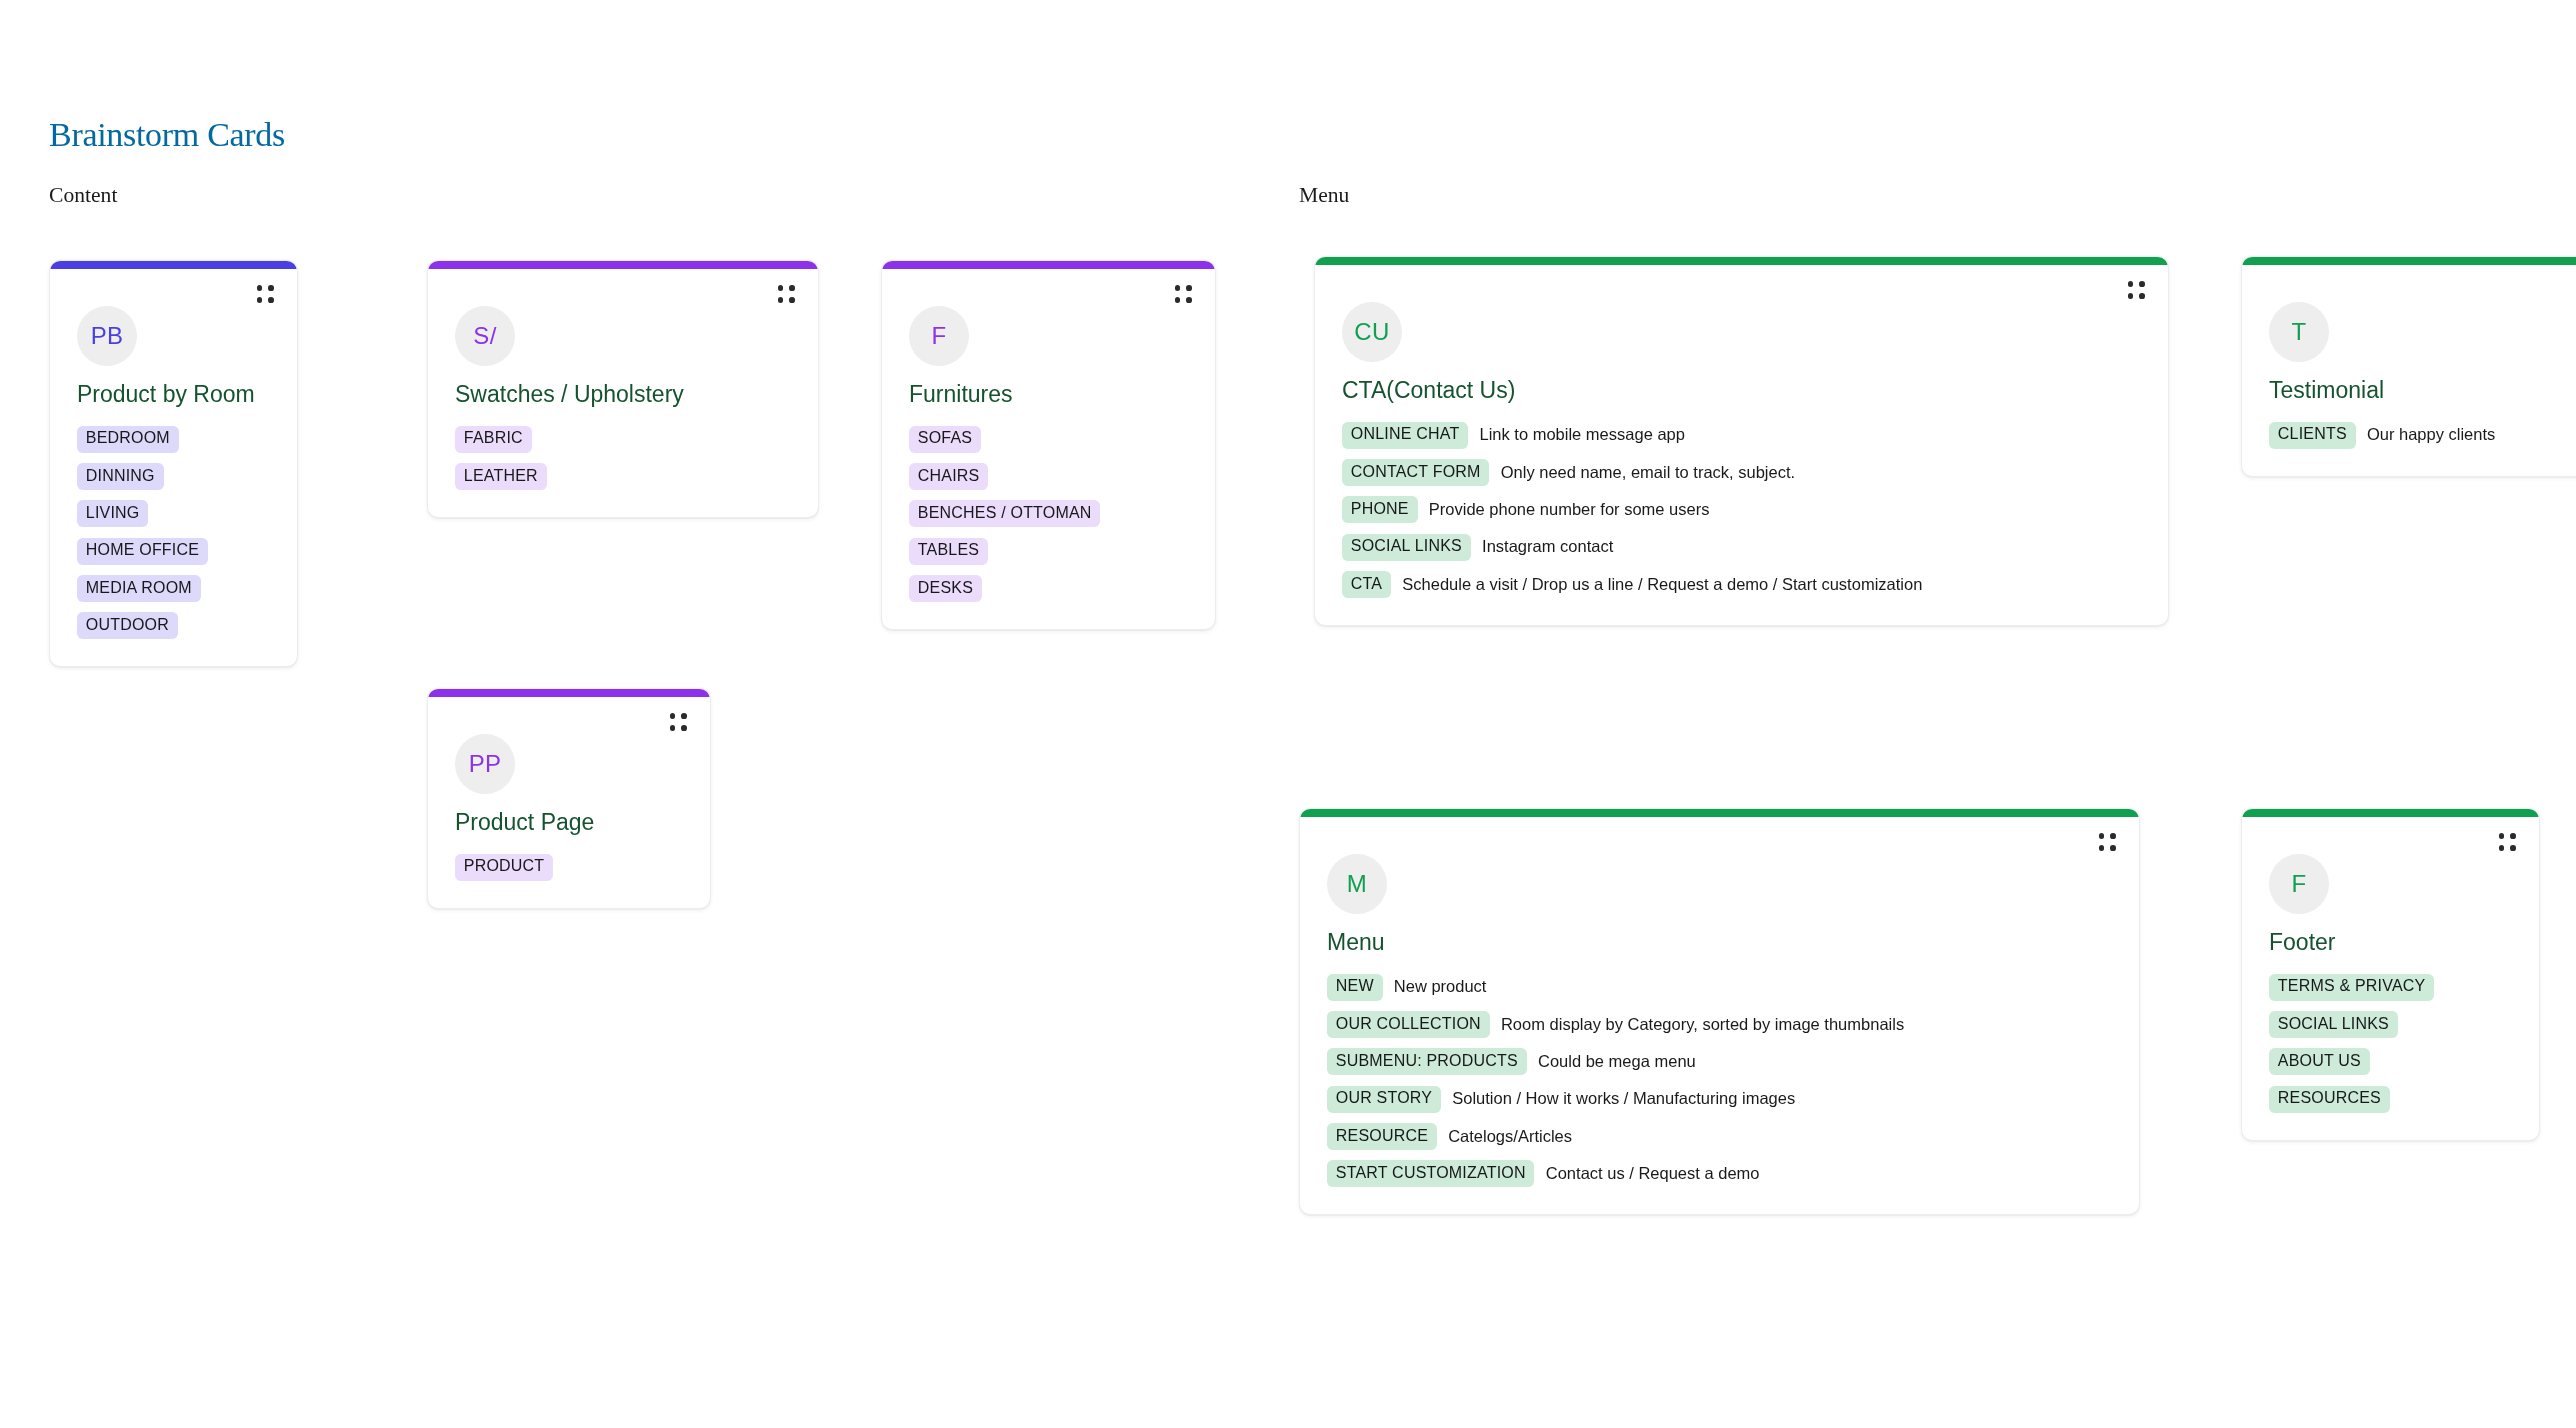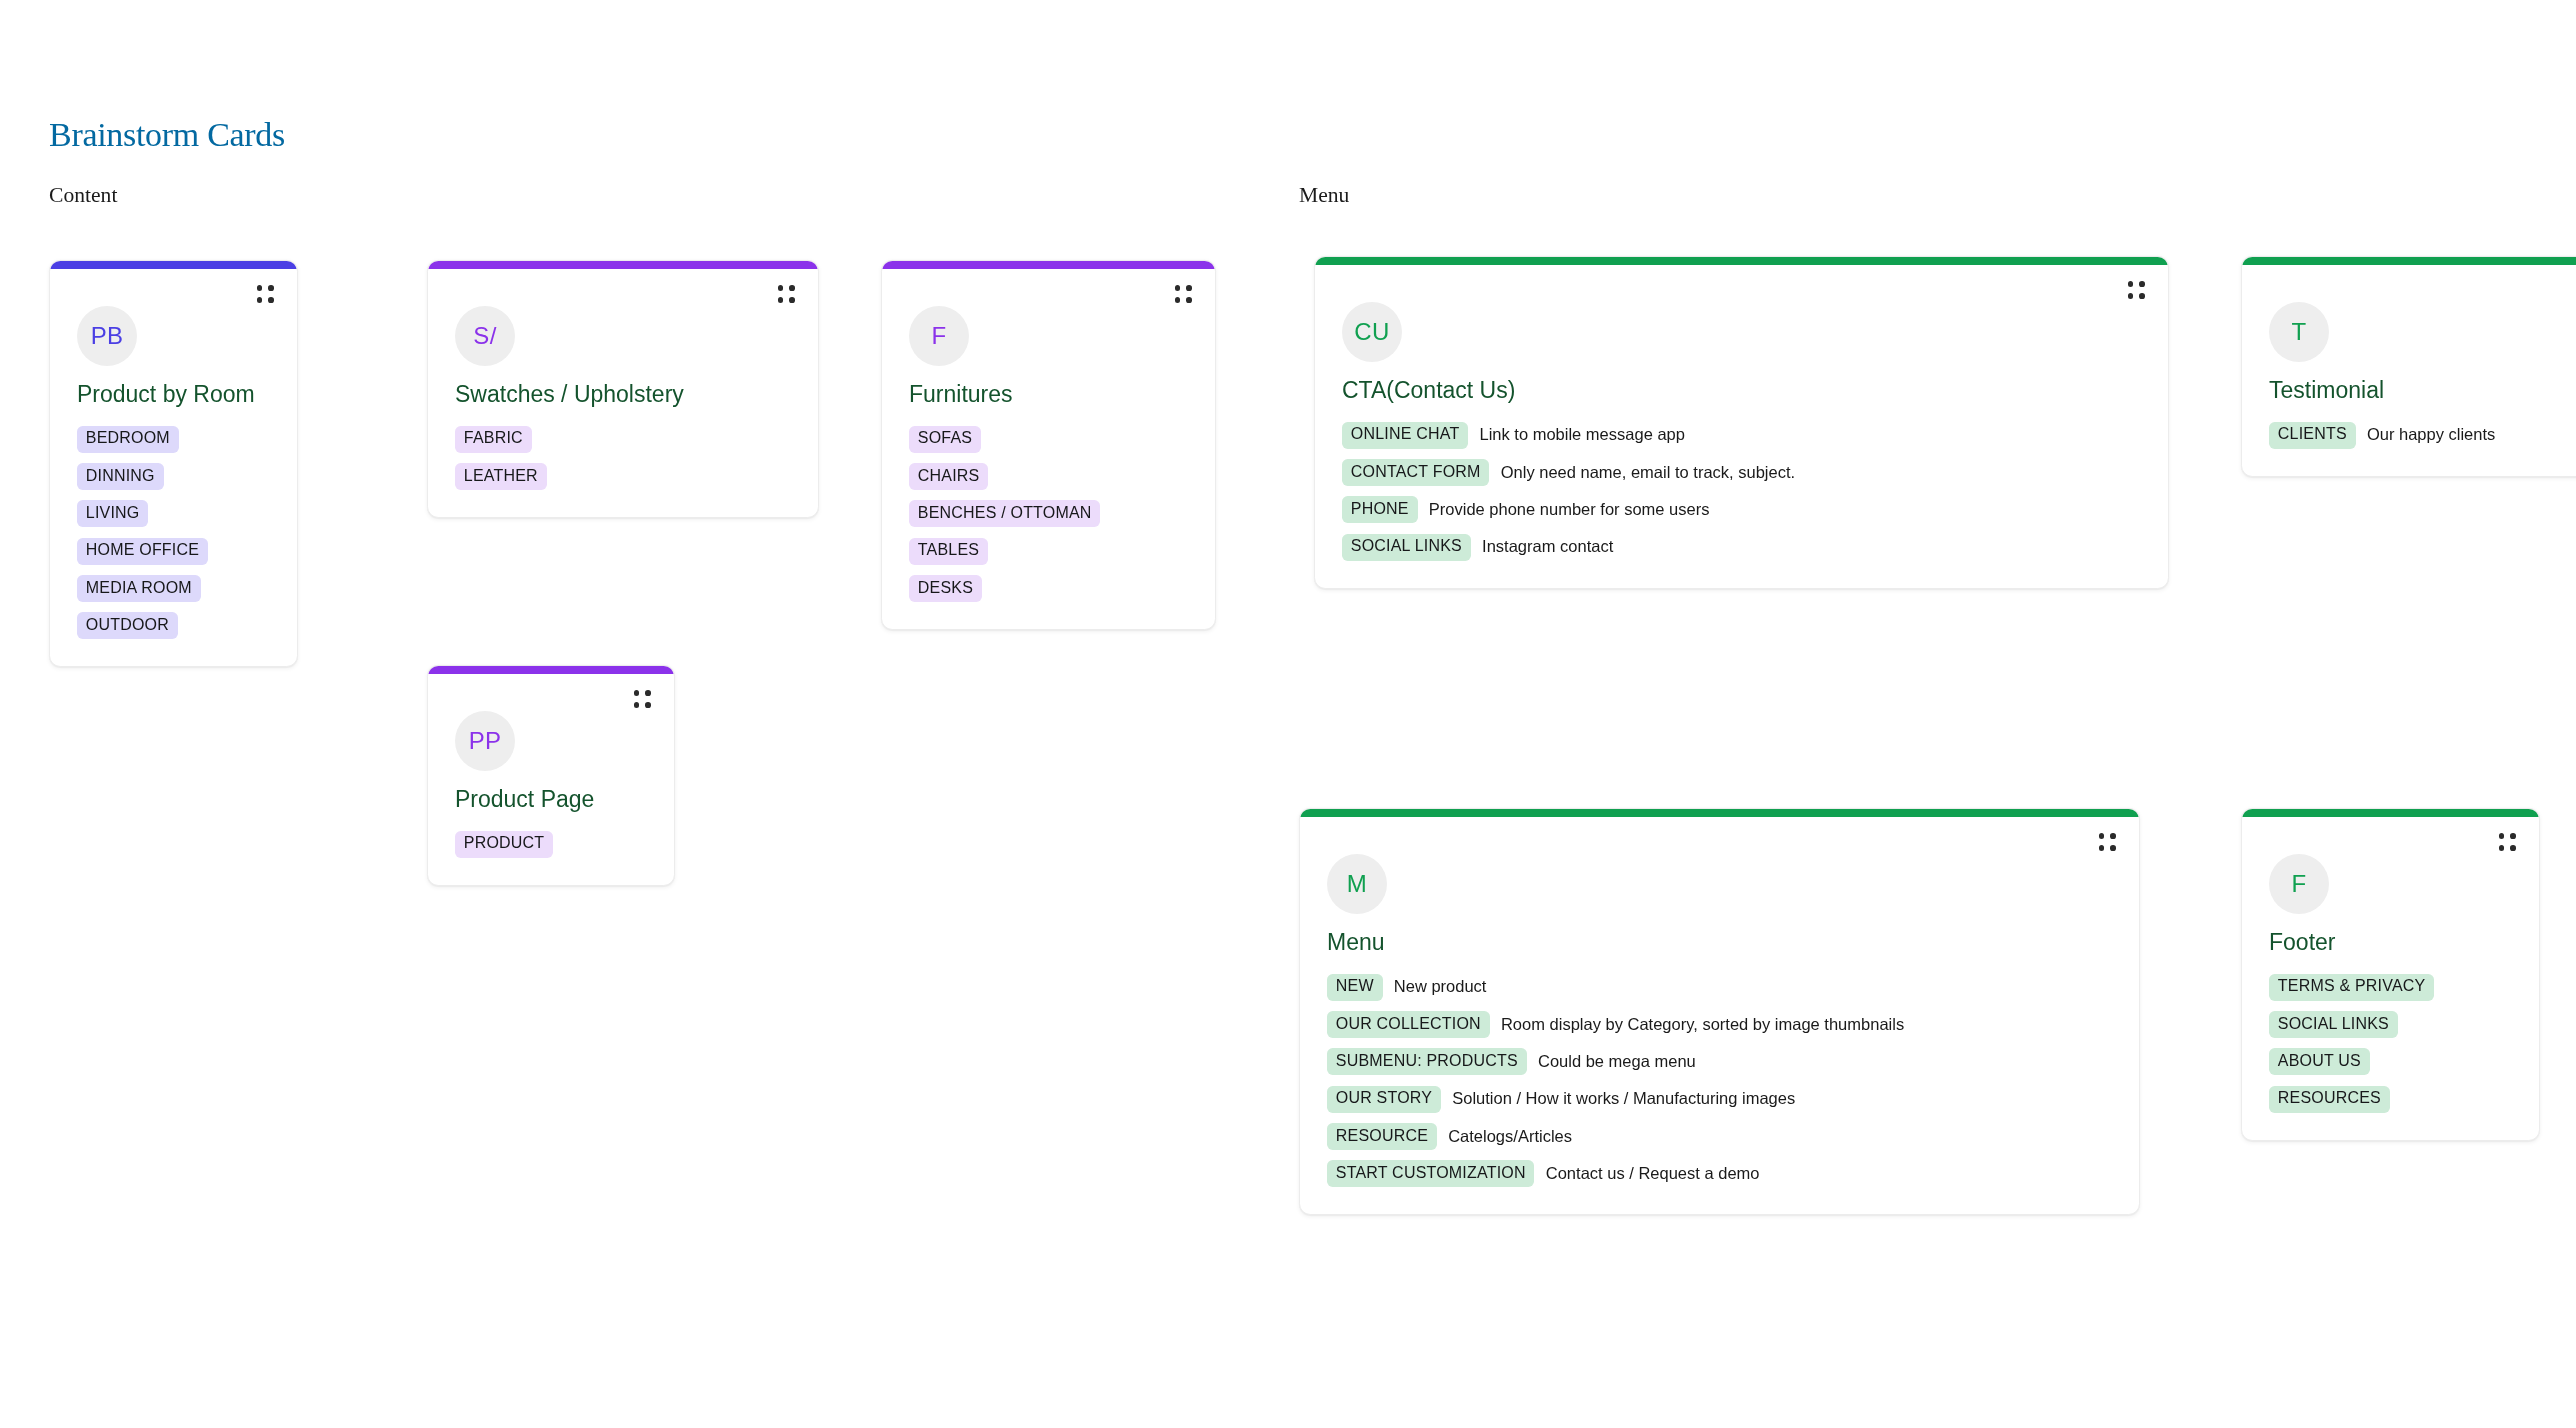--- a/index.html
+++ b/index.html
@@ -118,21 +118,21 @@
   .theme-purple .avatar { color: #8b32ea; }
   .theme-purple .tag { background: #ecdcfb; }
 
   .theme-green .card-accent { background: #10a050; }
   .theme-green .avatar { color: #10a050; }
   .theme-green .tag { background: #cdebd8; }
 
   
   #card-product-by-room   { left: 49px;   top: 260px;  width: 249px;  }
   #card-swatches          { left: 427px;  top: 260px;  width: 392px;  }
-  #card-product-page      { left: 427px;  top: 665px; width: 248px;  }
+  #card-product-page      { left: 427px;  top: 688px; width: 284px;  }
   #card-furnitures        { left: 881px; top: 260px;  width: 335px;  }
   #card-cta               { left: 1299px; top: 256px;  width: 855px; margin-left: 15px; }
   #card-menu              { left: 1299px; top: 808px; width: 841px; }
   #card-testimonial       { left: 2241px; top: 256px;  width: 376px;  }
   #card-footer            { left: 2241px; top: 808px; width: 299px;  }
 </style>
 </head>
 <body>
 
 <div class="page">
@@ -269,20 +269,24 @@
             <span class="tag-desc">Only need name, email to track, subject.</span>
           </div>
         <div class="tag-row">
             <span class="tag">PHONE</span>
             <span class="tag-desc">Provide phone number for some users</span>
           </div>
         <div class="tag-row">
             <span class="tag">SOCIAL LINKS</span>
             <span class="tag-desc">Instagram contact</span>
           </div>
+        <div class="tag-row">
+            <span class="tag">CTA</span>
+            <span class="tag-desc">Schedule a visit / Drop us a line / Request a demo / Start customization</span>
+          </div>
       </div>
     </div>
   </div>
 
   <div class="card theme-green" id="card-menu">
     <div class="card-accent"></div>
     <div class="card-body">
       <div class="drag-handle">
           <i></i>
           <i></i>

